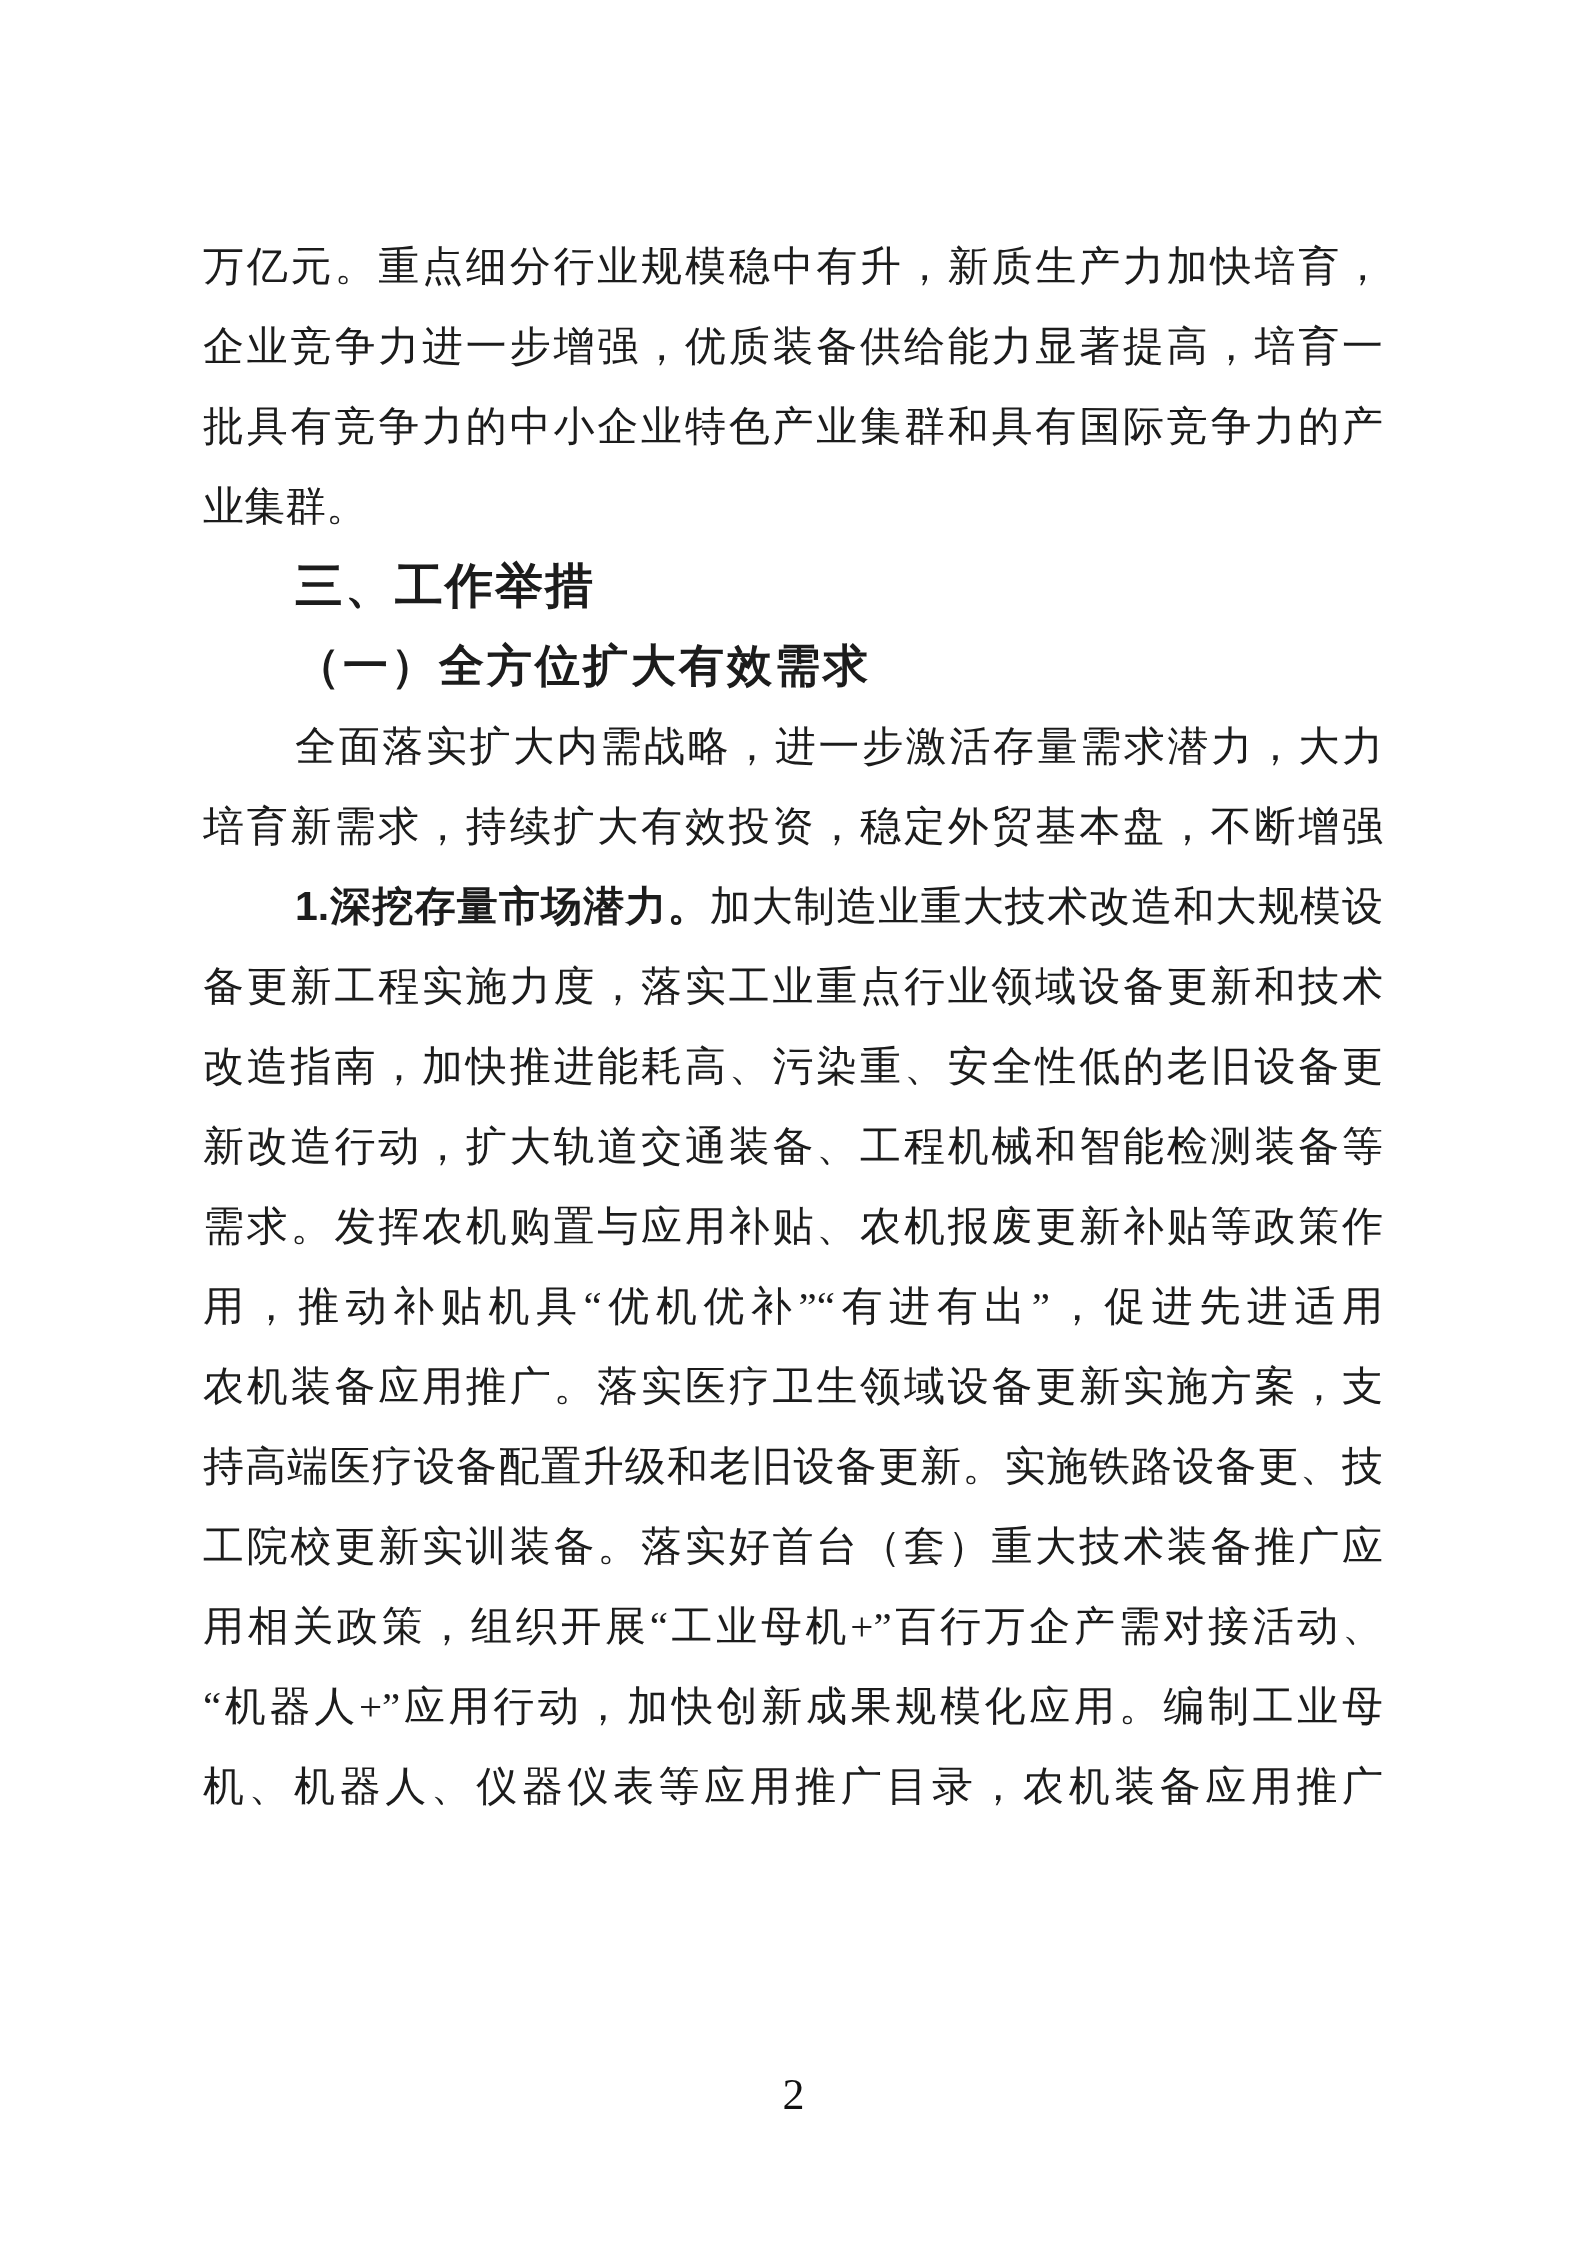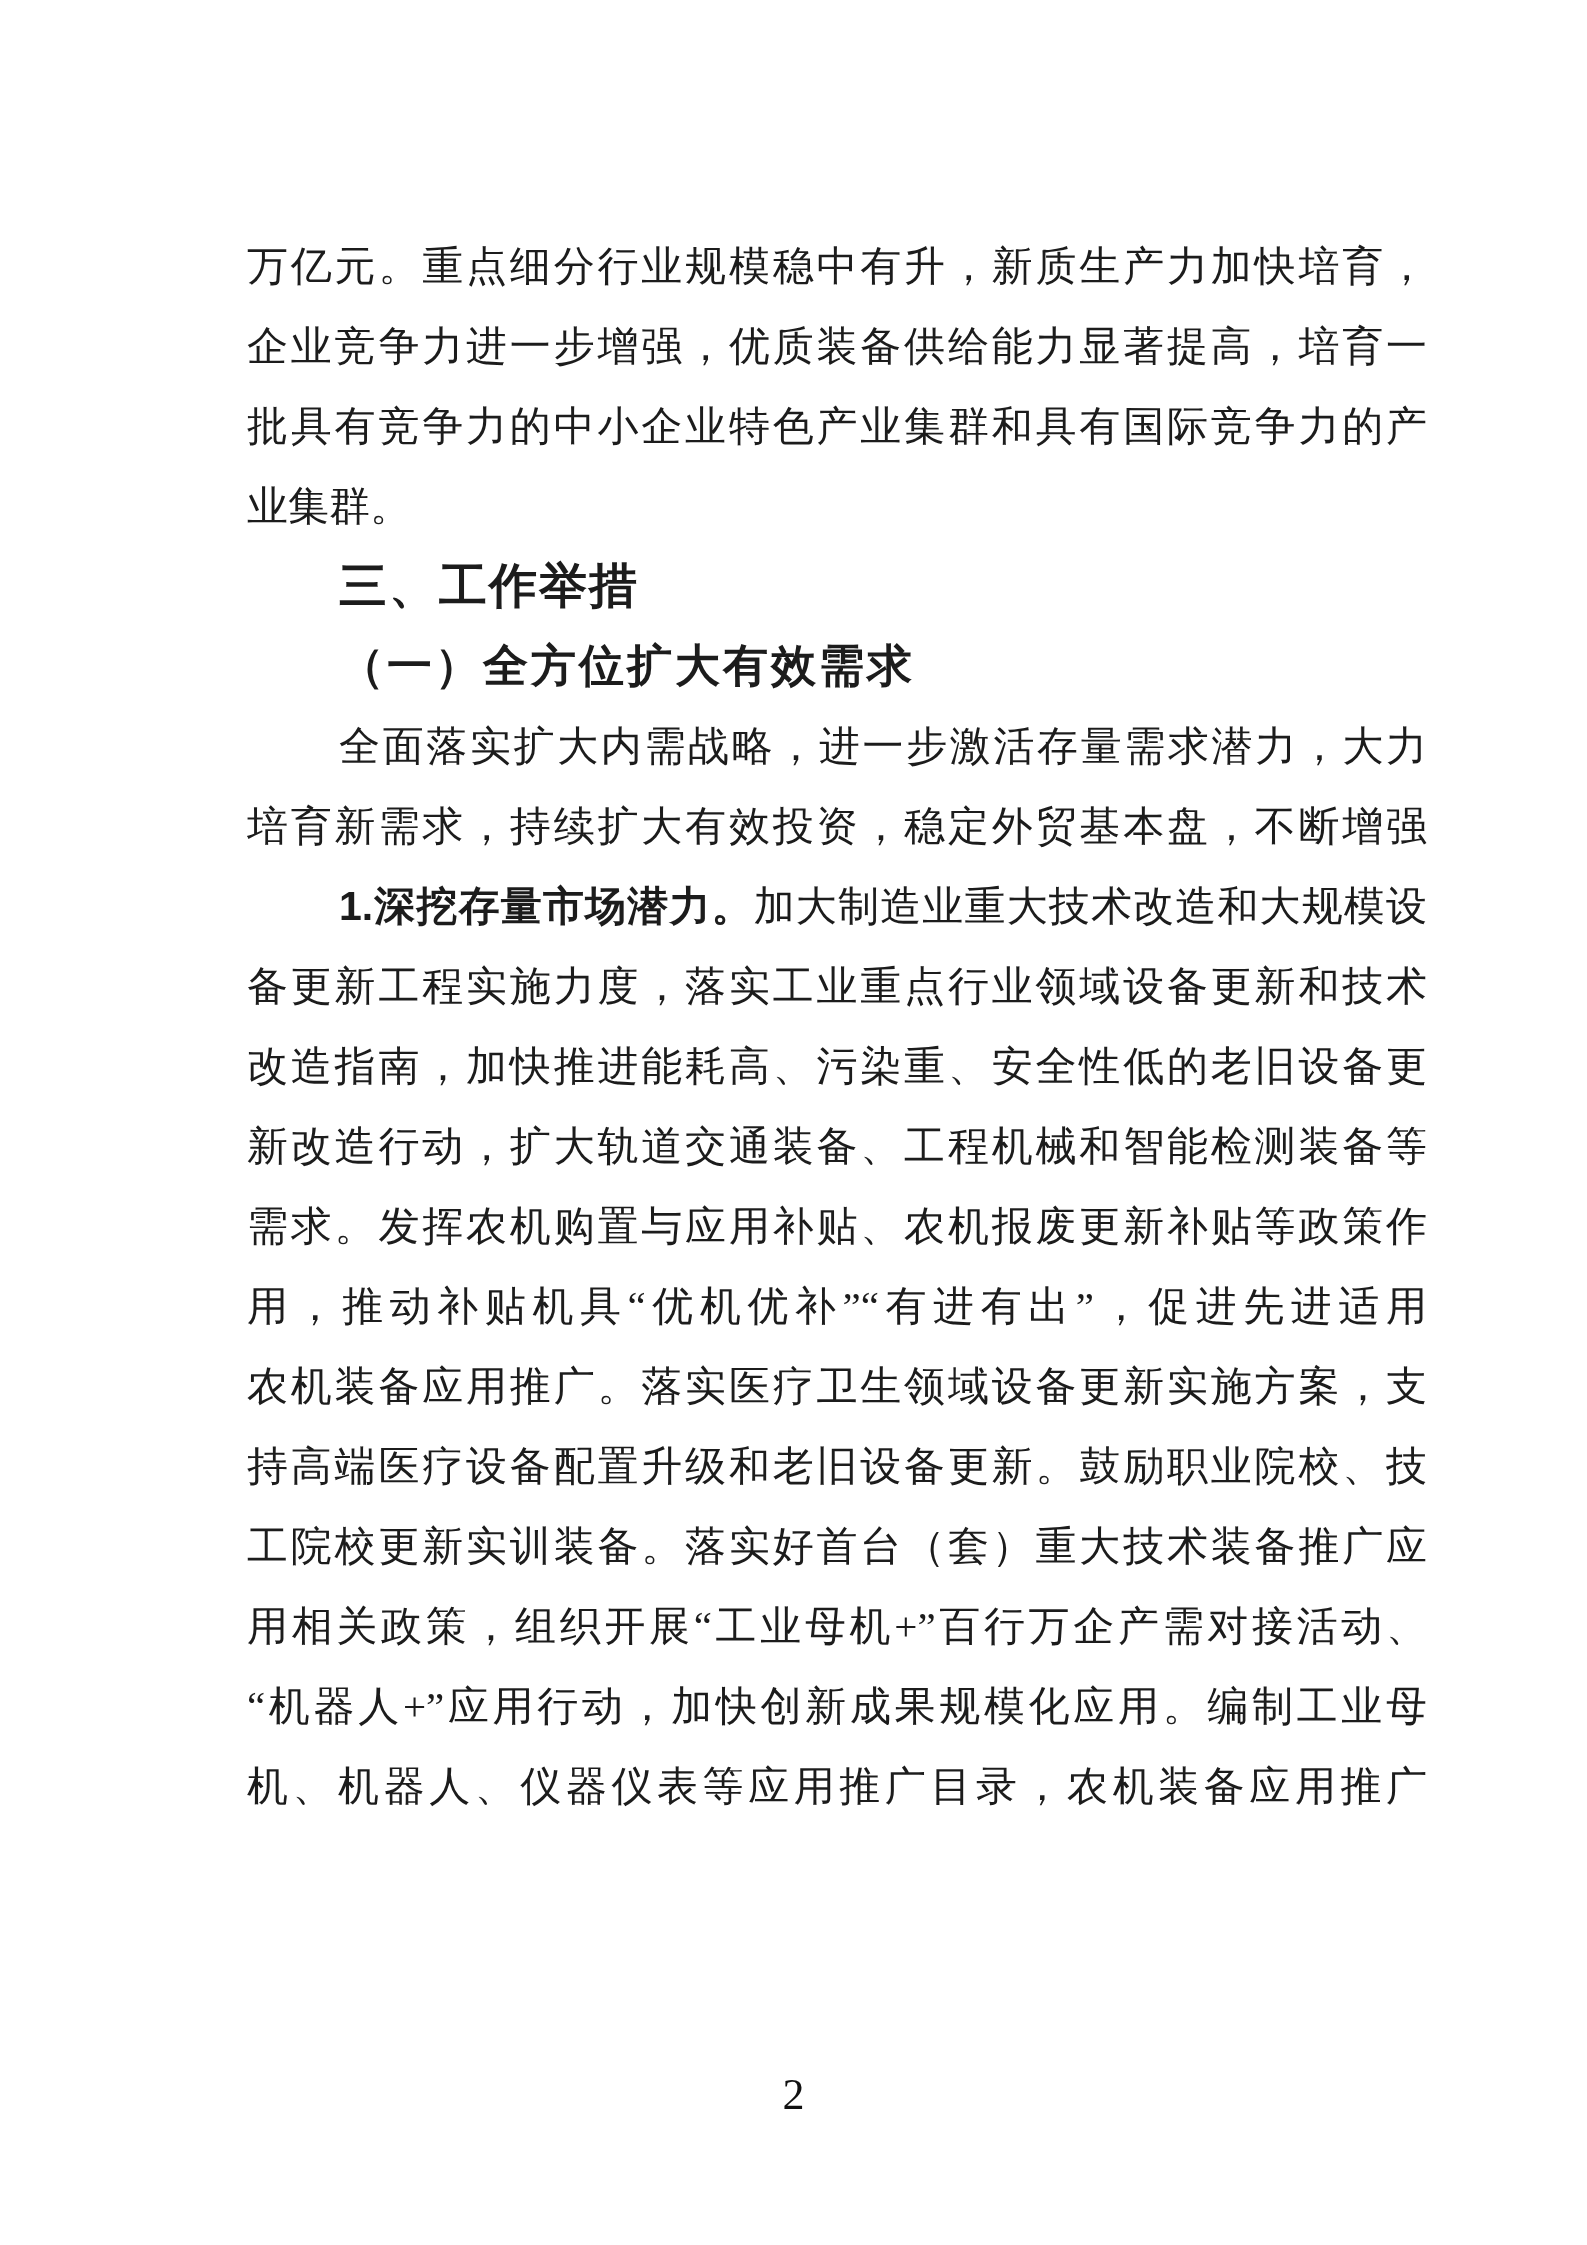--- a/index.html
+++ b/index.html
@@ -14,21 +14,20 @@
     background: #ffffff;
     overflow: hidden;
     font-family: "Liberation Serif", serif;
     color: #1c1c1c;
   }
   .content {
     position: absolute;
     left: 203px;
     top: 226px;
     width: 1180px;
-    margin-left: 44px;
   }
   .line {
     margin: 0;
     padding: 0;
     height: 80px;
     line-height: 80px;
     font-size: 41px;
     font-family: "Liberation Serif", serif;
     font-weight: 400;
     color: #1c1c1c;
@@ -94,21 +93,21 @@
     <p class="line j ind">全面落实扩大内需战略，进一步激活存量需求潜力，大力</p>
     <p class="line j">培育新需求，持续扩大有效投资，稳定外贸基本盘，不断增强</p>
 
     <p class="line j ind"><span class="lead">1.深挖存量市场潜力。</span><span>加大制造业重大技术改造和大规模设</span></p>
     <p class="line j">备更新工程实施力度，落实工业重点行业领域设备更新和技术</p>
     <p class="line j">改造指南，加快推进能耗高、污染重、安全性低的老旧设备更</p>
     <p class="line j">新改造行动，扩大轨道交通装备、工程机械和智能检测装备等</p>
     <p class="line j">需求。发挥农机购置与应用补贴、农机报废更新补贴等政策作</p>
     <p class="line j">用，推动补贴机具“优机优补”“有进有出”，促进先进适用</p>
     <p class="line j">农机装备应用推广。落实医疗卫生领域设备更新实施方案，支</p>
-    <p class="line j">持高端医疗设备配置升级和老旧设备更新。鼓励职业院校、技</p>
+    <p class="line j">持高端医疗设备配置升级和老旧设备更新。实施铁路设备更、技</p>
     <p class="line j">工院校更新实训装备。落实好首台（套）重大技术装备推广应</p>
     <p class="line j">用相关政策，组织开展“工业母机+”百行万企产需对接活动、</p>
     <p class="line j">“机器人+”应用行动，加快创新成果规模化应用。编制工业母</p>
     <p class="line j">机、机器人、仪器仪表等应用推广目录，农机装备应用推广</p>
 
   </main>
 
   <div class="page-number">2</div>
 </div>
 

